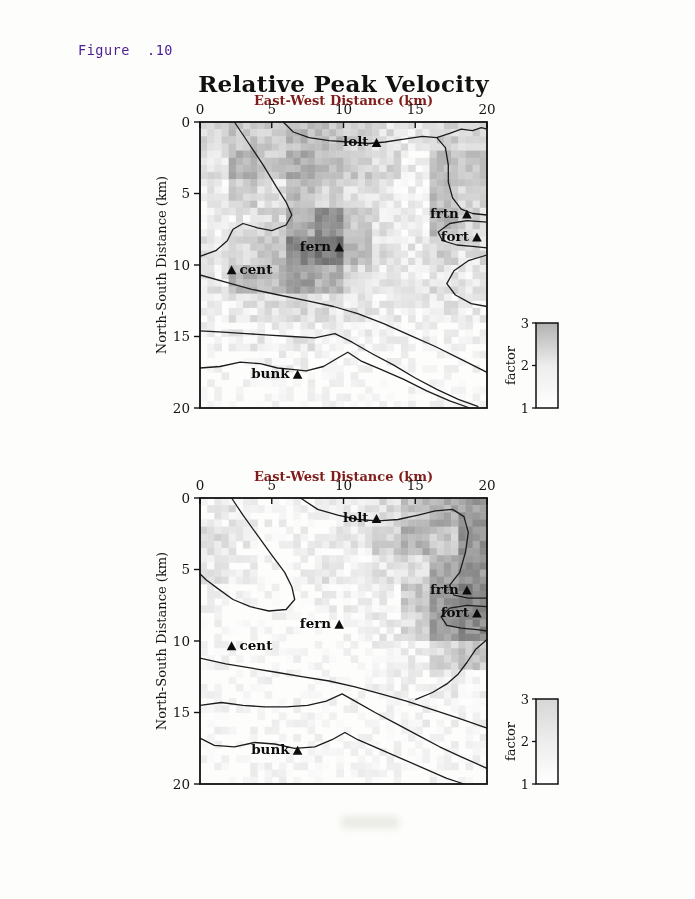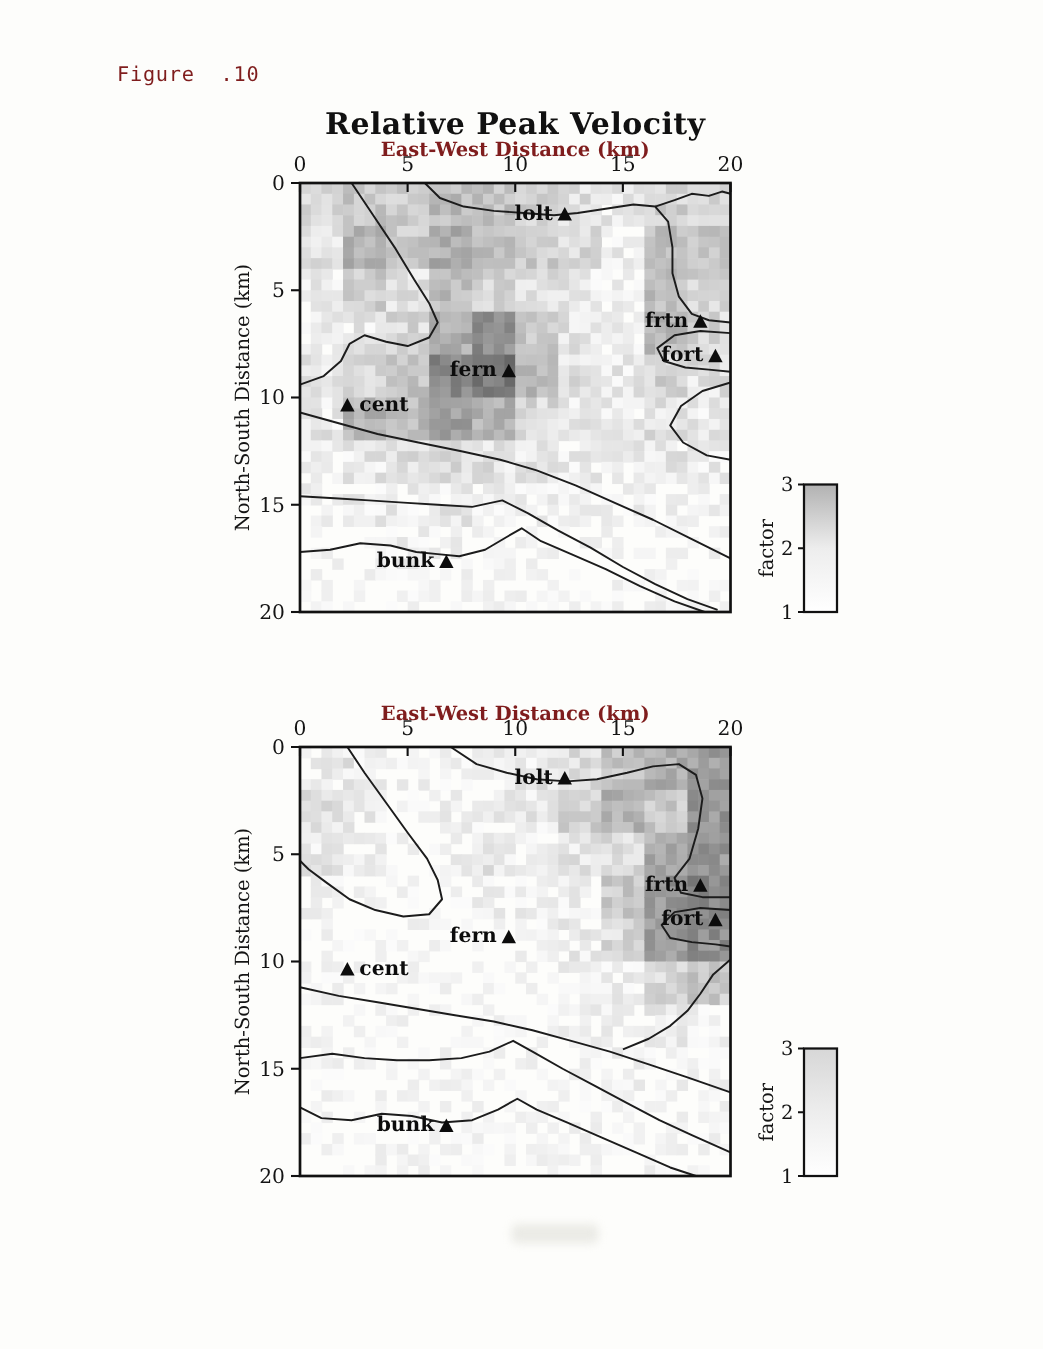--- a/index.html
+++ b/index.html
@@ -1,22 +1,22 @@
 <!DOCTYPE html>
 <html><head>
 <meta charset="utf-8">
 <style>
   html,body{margin:0;padding:0;background:#e9e9e9;}
   .page{position:relative;width:695px;height:899px;background:#fdfdfb;overflow:hidden;
         font-family:"DejaVu Serif","Liberation Serif",serif;color:#141414;}
   .figure-caption{position:absolute;left:78px;top:42px;
         font-family:"DejaVu Sans Mono","Liberation Mono",monospace;
-        font-size:13.5px;letter-spacing:.5px;white-space:pre;color:#7f1d1d;}
+        font-size:13.5px;letter-spacing:.5px;white-space:pre;color:#4c1d95;}
   .chart-title{position:absolute;left:170px;width:347px;text-align:center;
-        font-weight:bold;font-size:20px;letter-spacing:.3px;color:#111;}
+        font-weight:bold;font-size:23px;letter-spacing:.3px;color:#111;}
   .chart-subtitle{position:absolute;left:170px;width:347px;text-align:center;
         font-weight:bold;font-size:13px;color:#7f1d1d;}
   svg.map,svg.cbar{position:absolute;}
   .scan-smudge{position:absolute;left:341px;top:816px;width:58px;height:13px;
         background:#ebebe6;filter:blur(3px);border-radius:4px;}
 </style>
 </head>
 <body>
 
 <div class="page">

